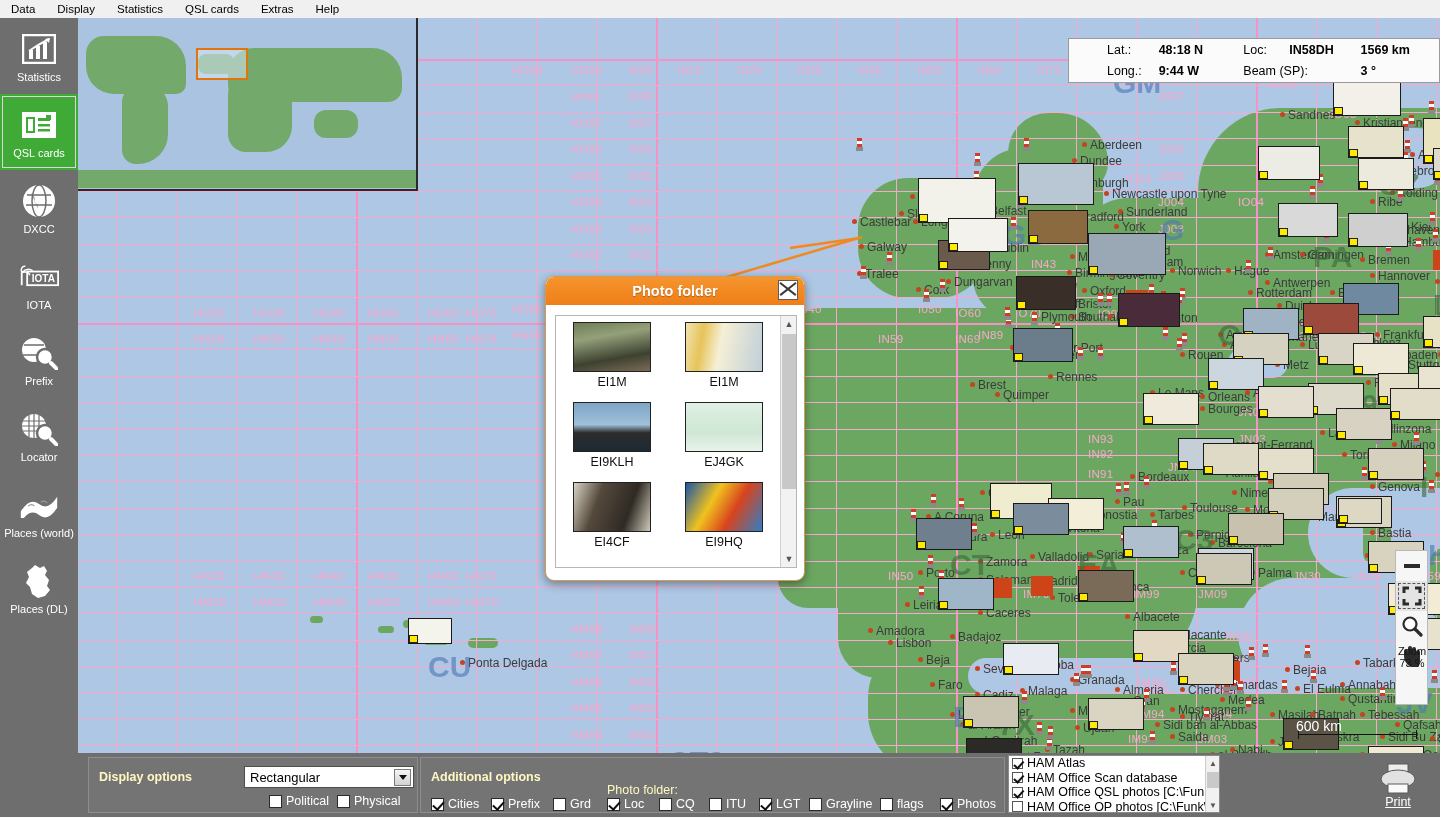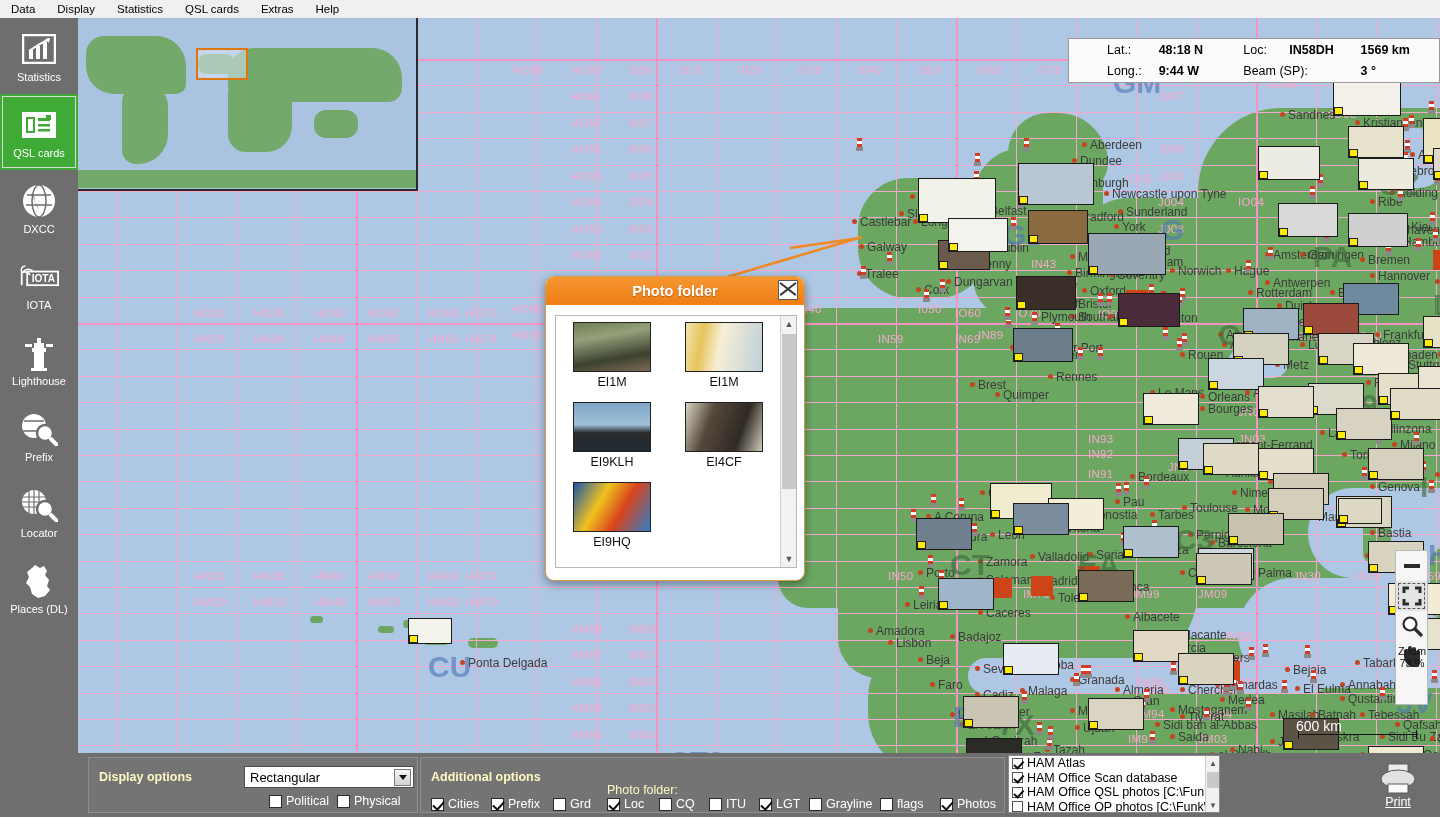--- a/index.html
+++ b/index.html
@@ -1161,54 +1161,49 @@
             <rect x="9" y="8" width="34" height="15" fill="none" stroke="#fff" stroke-width="2"></rect>
             <text x="14" y="20" fill="#fff" font-size="11" font-family="Liberation Sans" font-weight="bold">IOTA</text>
             <path d="M3 9 q6-6 12-2 M3 9 q-2-6 4-7 M3 9 q7-2 9 3" stroke="#fff" stroke-width="1.6" fill="none"></path>
             <path d="M3 9 v14" stroke="#fff" stroke-width="2"></path>
           </svg>
       </span>
       <span class="sb-lbl">IOTA</span>
     </div>
     <div class="sb-item">
       <span class="sb-ico">
-        <svg width="30" height="38" viewBox="0 0 30 38">
-            <rect x="10" y="9" width="10" height="5" fill="#fff"></rect>
-            <rect x="8" y="14" width="14" height="4" fill="#fff"></rect>
-            <rect x="10" y="18" width="10" height="16" fill="#fff"></rect>
-            <rect x="7" y="34" width="16" height="3" fill="#fff"></rect>
-            <rect x="13" y="4" width="4" height="5" fill="#fff"></rect>
-            <rect x="1" y="10" width="7" height="3" fill="#fff"></rect>
-            <rect x="22" y="10" width="7" height="3" fill="#fff"></rect>
-          </svg>
-      </span>
-      <span class="sb-lbl">Lighthouse</span>
-    </div>
-    <div class="sb-item">
-      <span class="sb-ico">
         <svg width="38" height="34" viewBox="0 0 38 34">
             <circle cx="14" cy="14" r="12" fill="#fff"></circle>
             <path d="M4 9 h20 M3 19 h22" stroke="#6e6e6e" stroke-width="1.3"></path>
             <circle cx="25" cy="21" r="8" fill="#fff" stroke="#6e6e6e" stroke-width="2.5"></circle>
             <path d="M31 27 L37 33" stroke="#fff" stroke-width="4" stroke-linecap="round"></path>
           </svg>
       </span>
       <span class="sb-lbl">Prefix</span>
     </div>
     <div class="sb-item">
       <span class="sb-ico">
         <svg width="38" height="34" viewBox="0 0 38 34">
             <circle cx="14" cy="14" r="12" fill="#fff"></circle>
             <path d="M2 9 h24 M2 14 h24 M2 19 h24" stroke="#6e6e6e" stroke-width="1.2"></path>
             <path d="M9 3 v22 M14 2 v24 M19 3 v22" stroke="#6e6e6e" stroke-width="1.2"></path>
             <circle cx="25" cy="21" r="8" fill="#fff" stroke="#6e6e6e" stroke-width="2.5"></circle>
             <path d="M31 27 L37 33" stroke="#fff" stroke-width="4" stroke-linecap="round"></path>
           </svg>
       </span>
       <span class="sb-lbl">Locator</span>
+    </div>
+    <div class="sb-item">
+      <span class="sb-ico">
+        <svg width="44" height="26" viewBox="0 0 44 26">
+            <path d="M2 20 q10-16 20-8 q10 8 20-8 v12 q-10 16-20 8 q-10-8-20 8 z" fill="#fff"></path>
+            <path d="M10 14 q4-3 7 0 M24 10 q4-3 7 1" stroke="#9a9a9a" stroke-width="1.3" fill="none"></path>
+          </svg>
+      </span>
+      <span class="sb-lbl">Places (world)</span>
     </div>
     <div class="sb-item">
       <span class="sb-ico">
         <svg width="32" height="36" viewBox="0 0 32 36">
             <path d="M12 2 l5 3 l4-2 l3 5 l-2 4 l4 5 l-2 6 l3 4 l-5 6 l-7 2 l-6-4 l-2-7 l-4-4 l3-6 l-2-5 l5-4 z" fill="#fff"></path>
           </svg>
       </span>
       <span class="sb-lbl">Places (DL)</span>
     </div>
   </div>
@@ -1288,20 +1283,24 @@
               <div class="thumbimg" style="background: linear-gradient(170deg, rgb(111, 126, 86) 0%, rgb(148, 160, 122) 30%, rgb(61, 66, 48) 70%, rgb(123, 106, 85) 100%);"></div>
               <div class="thumbcap">EI1M</div>
             </div>
             <div class="thumbcell">
               <div class="thumbimg" style="background: linear-gradient(100deg, rgb(242, 226, 176) 0%, rgb(230, 196, 90) 22%, rgb(246, 239, 214) 45%, rgb(191, 207, 216) 100%);"></div>
               <div class="thumbcap">EI1M</div>
             </div>
             <div class="thumbcell">
               <div class="thumbimg" style="background: linear-gradient(rgb(127, 166, 200) 0%, rgb(159, 192, 216) 45%, rgb(44, 44, 44) 62%, rgb(29, 42, 51) 100%);"></div>
               <div class="thumbcap">EI9KLH</div>
+            </div>
+            <div class="thumbcell">
+              <div class="thumbimg" style="background: linear-gradient(rgb(223, 240, 228) 0%, rgb(207, 231, 213) 60%, rgb(232, 243, 234) 100%);"></div>
+              <div class="thumbcap">EJ4GK</div>
             </div>
             <div class="thumbcell">
               <div class="thumbimg" style="background: linear-gradient(110deg, rgb(216, 211, 194) 0%, rgb(85, 73, 60) 32%, rgb(47, 42, 36) 70%, rgb(207, 201, 184) 100%);"></div>
               <div class="thumbcap">EI4CF</div>
             </div>
             <div class="thumbcell">
               <div class="thumbimg" style="background: linear-gradient(120deg, rgb(26, 86, 168) 0%, rgb(240, 194, 30) 35%, rgb(216, 67, 30) 62%, rgb(47, 127, 196) 100%);"></div>
               <div class="thumbcap">EI9HQ</div>
             </div>
           </div>

